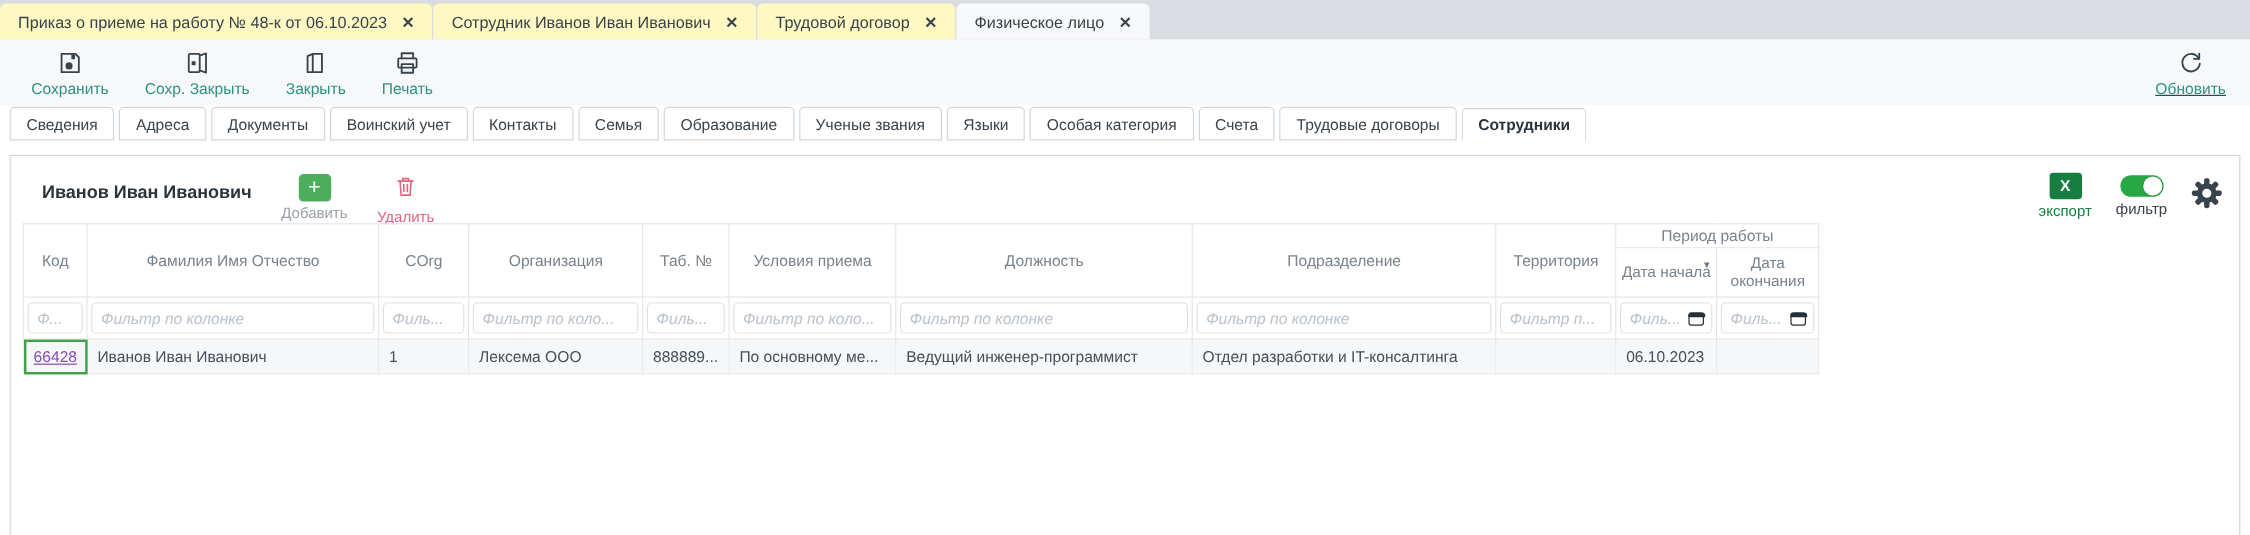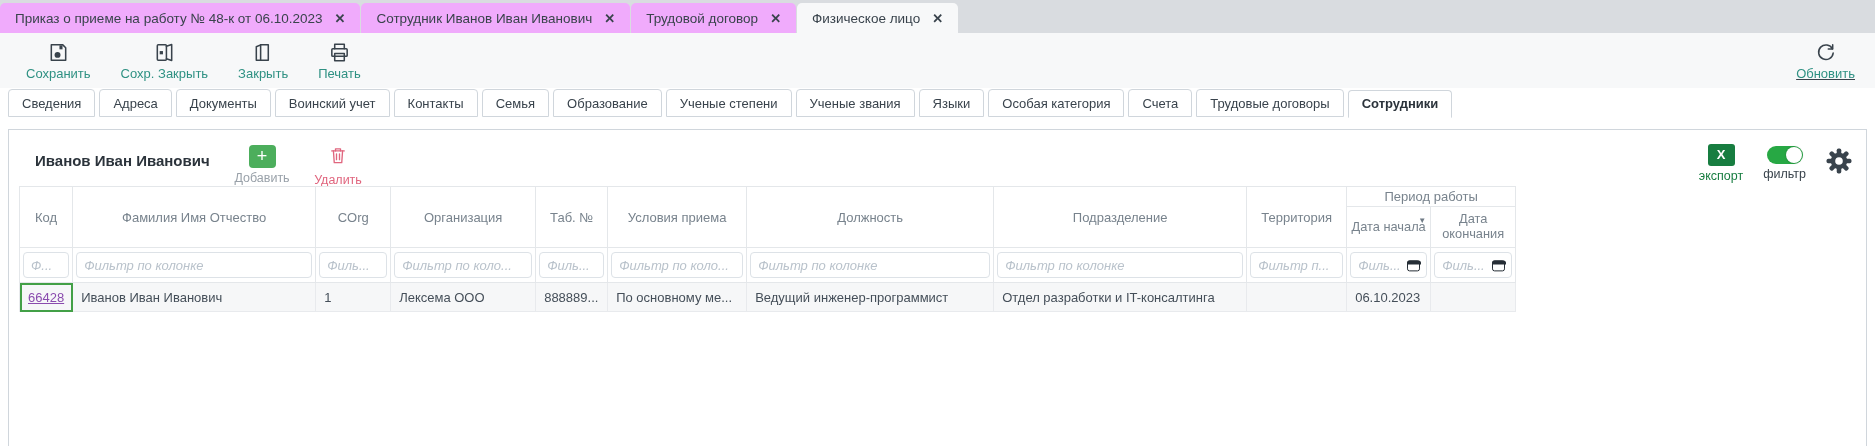--- a/index.html
+++ b/index.html
@@ -8,21 +8,21 @@
     font-family:"Liberation Sans", sans-serif;
     background:#ffffff; color:#39434c;
   }
 
   
   .window-tabbar {
     height:33px; background:#d9dce0; display:flex; align-items:flex-end;
   }
   .wtab {
     height:30px; display:inline-flex; align-items:center; gap:12px;
-    padding:0 15px; background:#f0abfc; margin-right:1px;
+    padding:0 15px; background:#fef9c3; margin-right:1px;
     border-radius:5px 5px 0 0; font-size:13.5px; color:#39434c;
     white-space:nowrap; cursor:pointer;
   }
   .wtab.active { background:#f7f8f9; }
   .wtab .x { font-size:13px; font-weight:700; color:#39434c; line-height:1; }
 
   
   .toolbar {
     height:55px; background:#f7f8f9; display:flex; align-items:center;
     gap:30px; padding-left:26px; position:relative;
@@ -172,21 +172,20 @@
 </div>
 
 <div class="section-tabs">
   <div class="stab">Сведения</div>
   <div class="stab">Адреса</div>
   <div class="stab">Документы</div>
   <div class="stab">Воинский учет</div>
   <div class="stab">Контакты</div>
   <div class="stab">Семья</div>
   <div class="stab">Образование</div>
-  <div class="stab">Ученые степени</div>
   <div class="stab">Ученые звания</div>
   <div class="stab">Языки</div>
   <div class="stab">Особая категория</div>
   <div class="stab">Счета</div>
   <div class="stab">Трудовые договоры</div>
   <div class="stab active">Сотрудники</div>
 </div>
 
 <div class="panel">
   <div class="grid-title">Иванов Иван Иванович</div>

